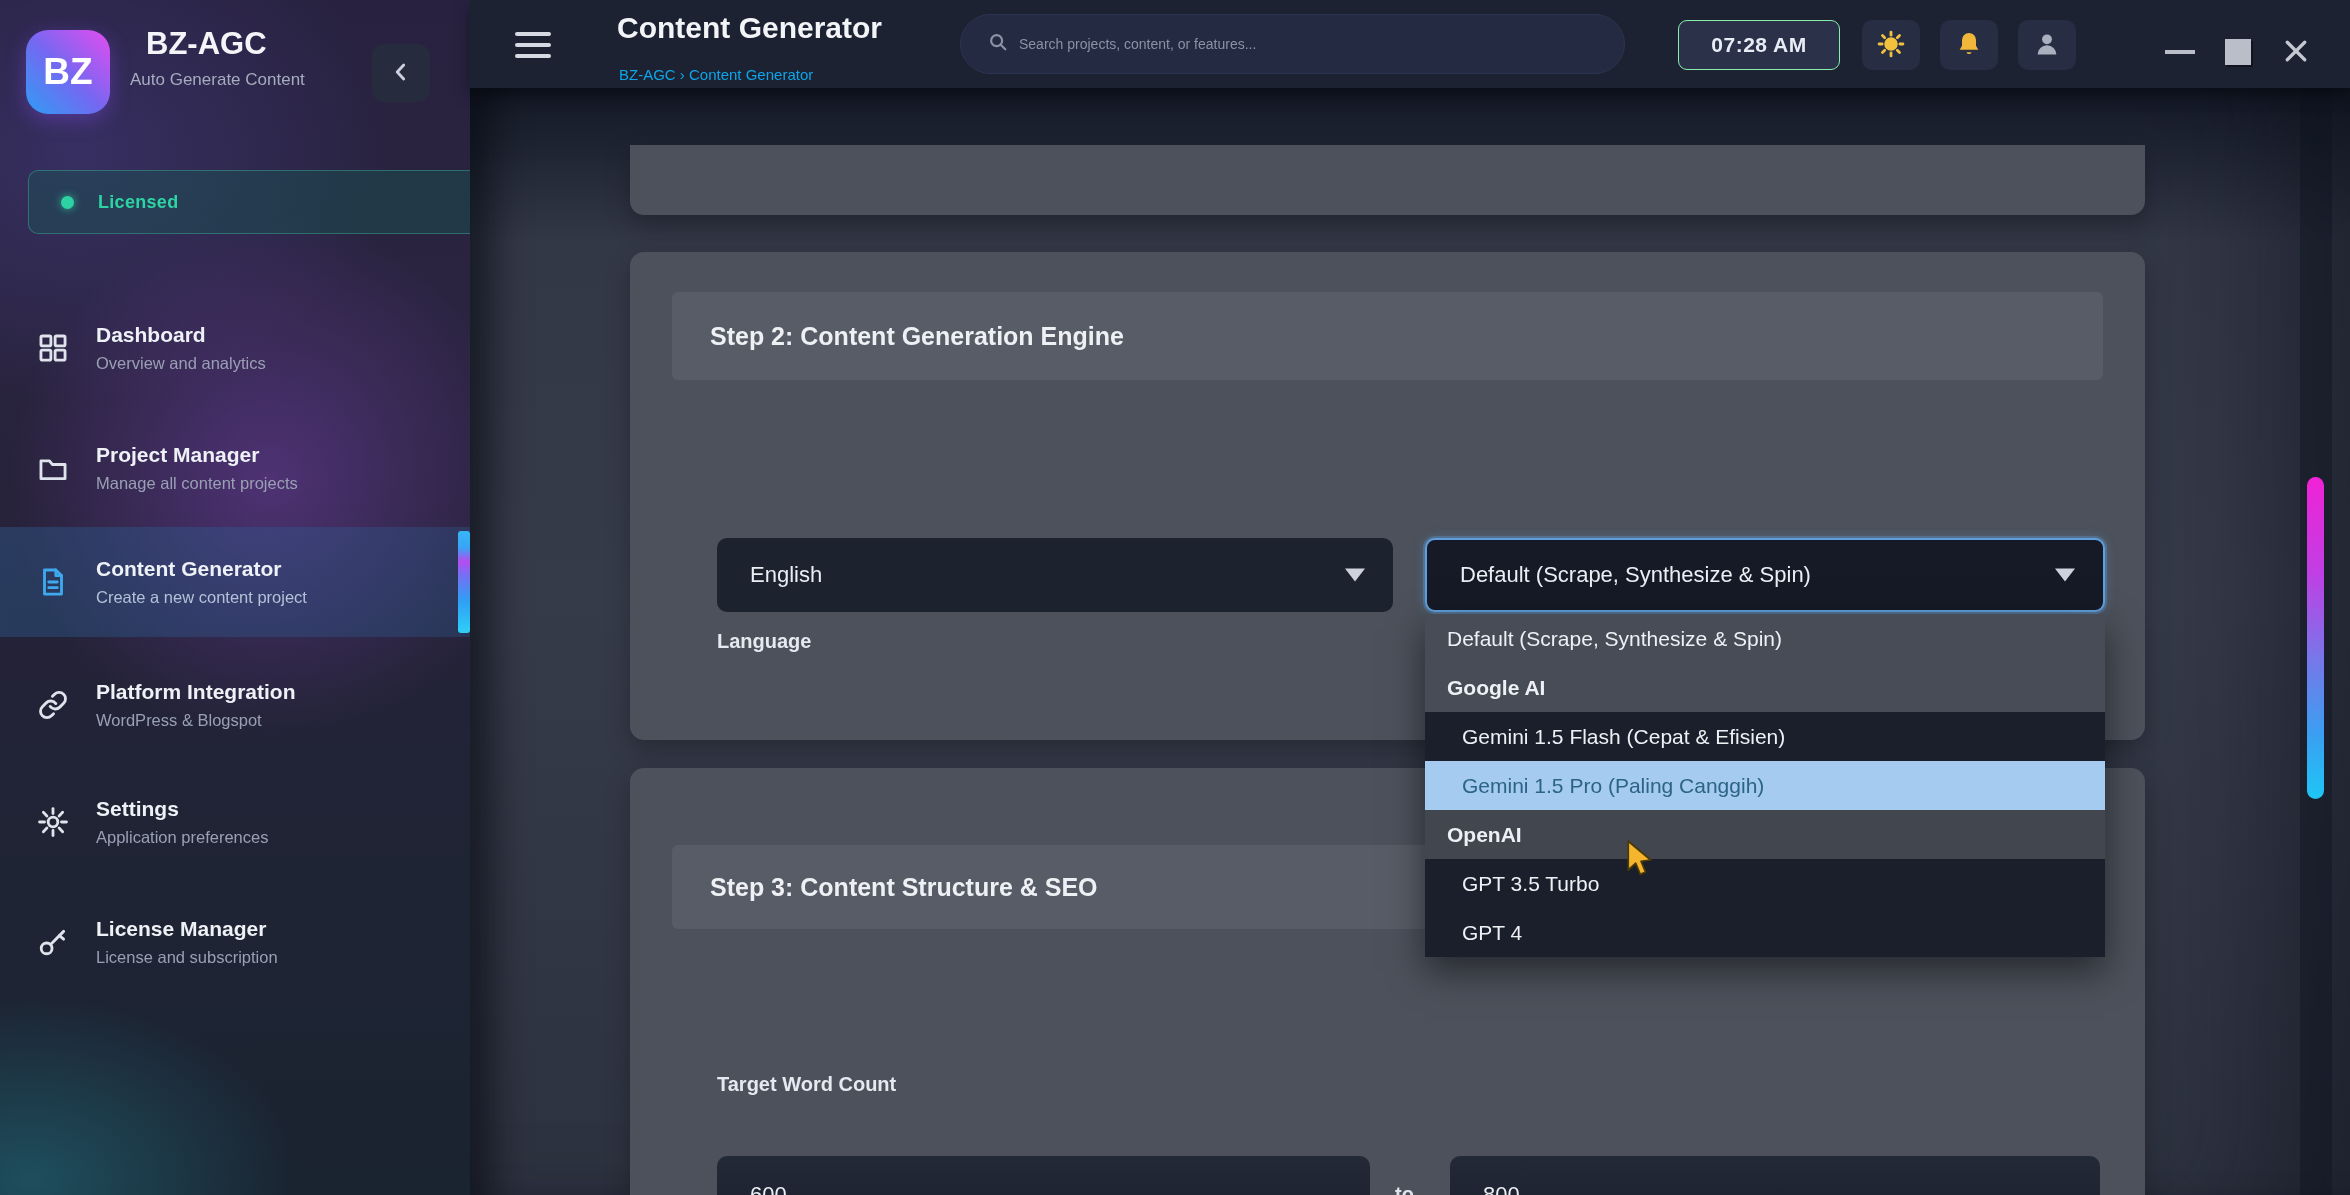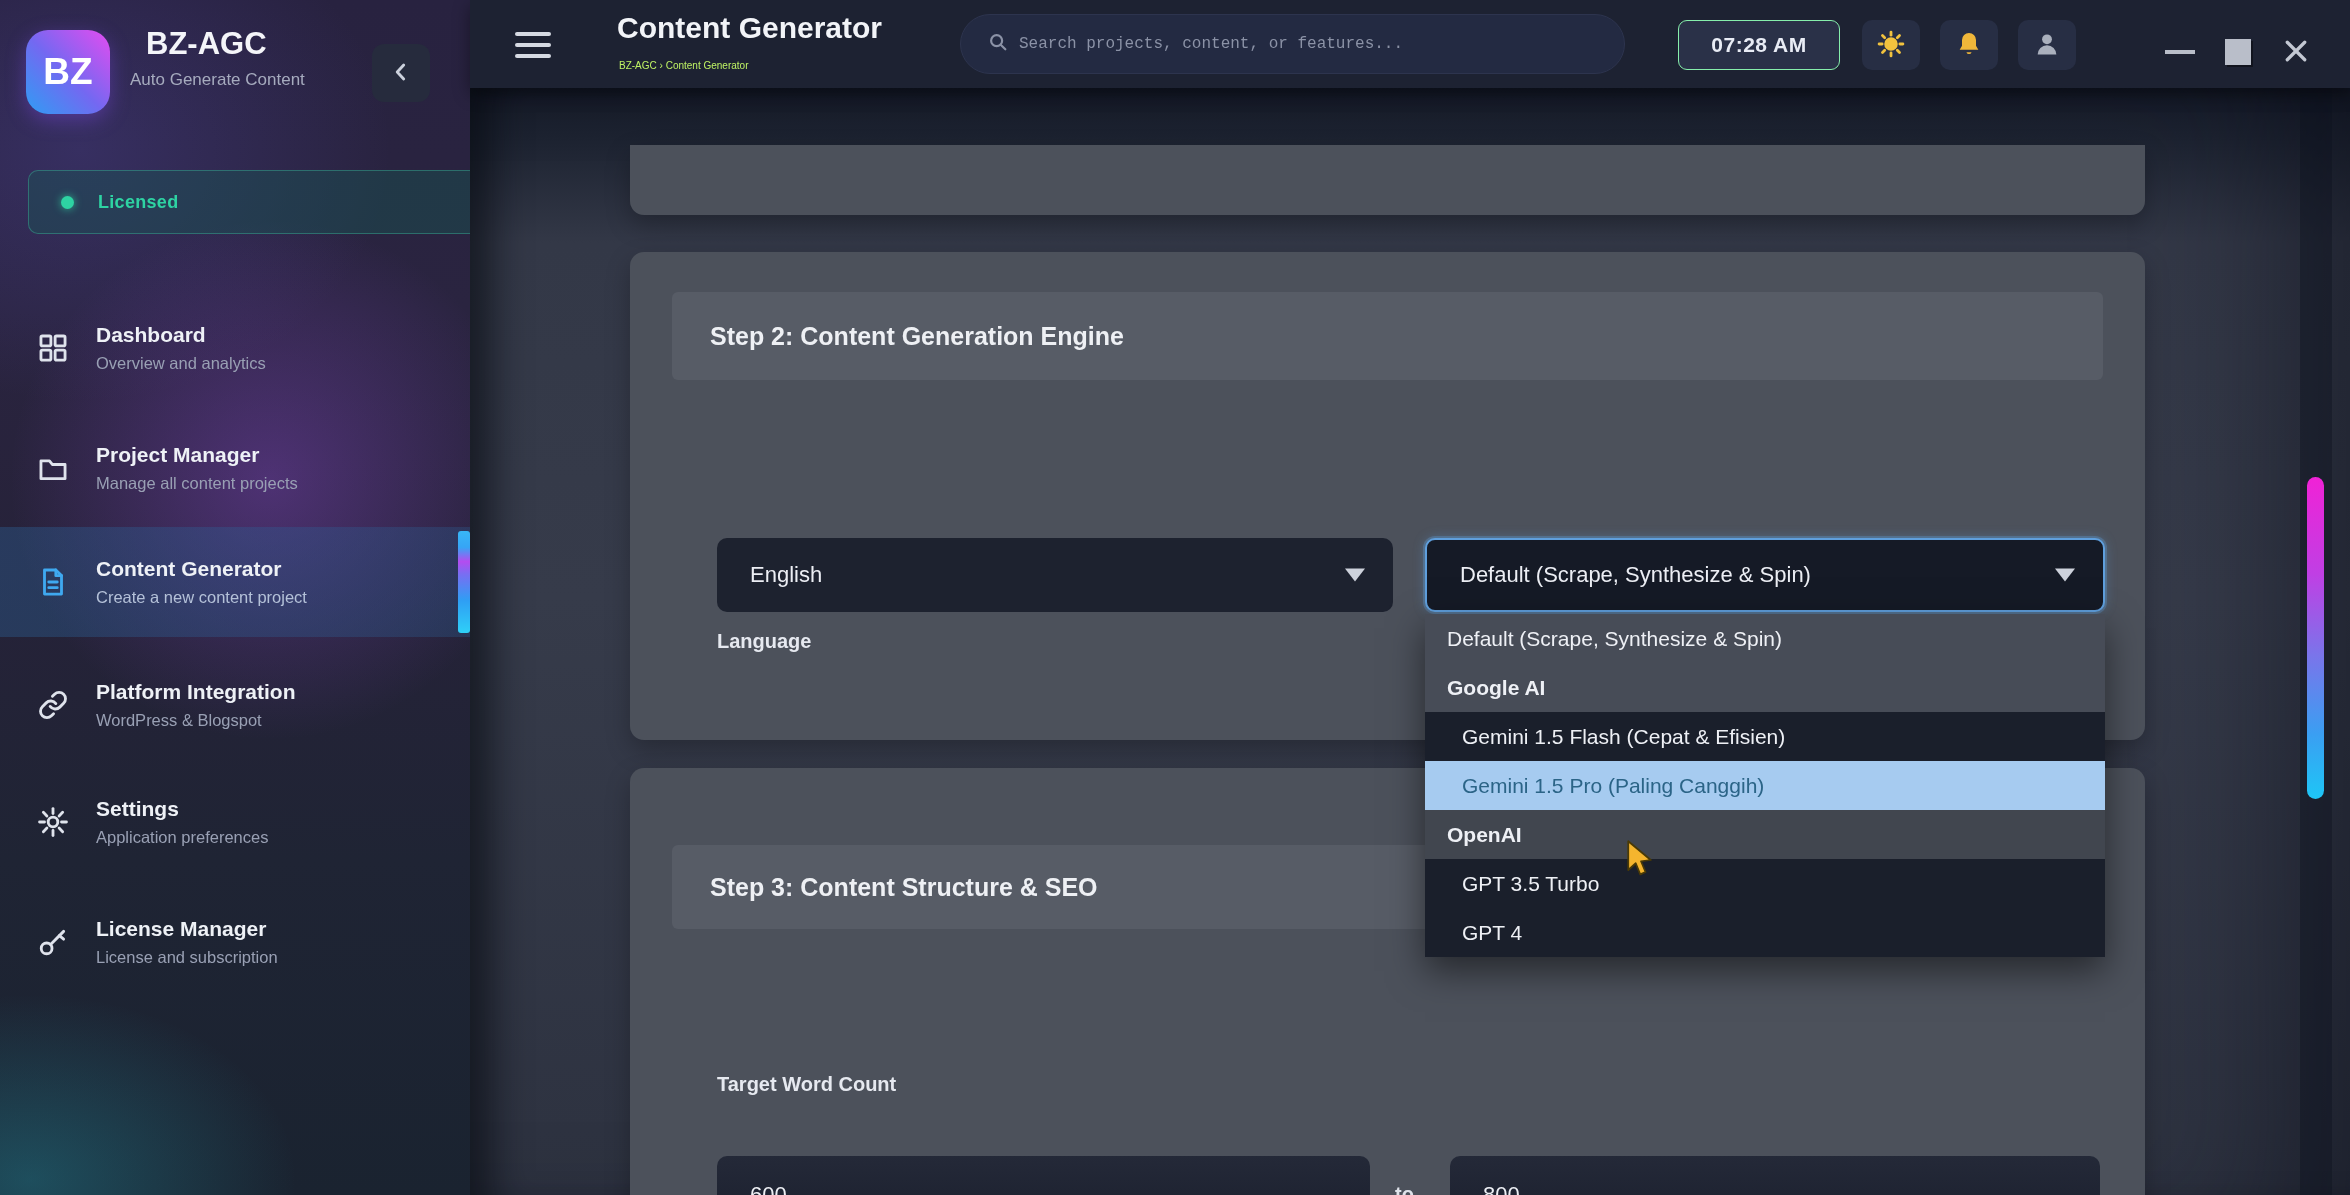--- a/index.html
+++ b/index.html
@@ -52,29 +52,29 @@
   }
   
   .topbar {
     position:absolute; left:470px; top:0; width:1880px; height:88px; background:#1d2232;
     box-shadow:0 6px 16px rgba(0,0,0,0.40); z-index:20;
   }
   .hamburger { position:absolute; left:515px; top:25px; width:46px; height:40px; background:transparent; border:none;
     display:flex; flex-direction:column; justify-content:center; gap:7px; cursor:pointer; z-index:21;}
   .hamburger i { display:block; width:36px; height:4px; background:#d6dae3; border-radius:2px; }
   .page-title  { position:absolute; left:617px; top:11px; font-size:30px; font-weight:bold; color:#f2f4f8; z-index:21; }
-  .breadcrumb  { position:absolute; left:619px; top:60px; font-size:10px; color:#bef264; z-index:21; }
+  .breadcrumb  { position:absolute; left:619px; top:66px; font-size:15px; color:#0ea5e9; z-index:21; }
   .search-box {
     position:absolute; left:960px; top:14px; width:665px; height:60px; border-radius:30px;
     background:#232a42; border:1px solid #2d344e; display:flex; align-items:center;
     padding:0 18px 0 26px; gap:10px; z-index:21;
   }
   .search-box input {
-    flex:1; background:transparent; border:none; outline:none; color:#d946ef; font-size:16px;
-    font-family:Liberation Mono, monospace;
+    flex:1; background:transparent; border:none; outline:none; color:#d946ef; font-size:14px;
+    font-family:Liberation Sans, sans-serif;
   }
   .search-box input::placeholder { color:#8b92a6; }
   .time-badge {
     position:absolute; left:1678px; top:20px; width:162px; height:50px; border-radius:9px;
     background:#2a3148; border:1px solid #86efac; display:flex; align-items:center; justify-content:center;
     color:#e8ecf5; font-size:21px; font-weight:bold; letter-spacing:.5px; z-index:21;
   }
   .icon-btn {
     position:absolute; top:20px; width:58px; height:50px; border-radius:10px; border:none;
     background:#272e44; display:flex; align-items:center; justify-content:center; cursor:pointer; z-index:21;

